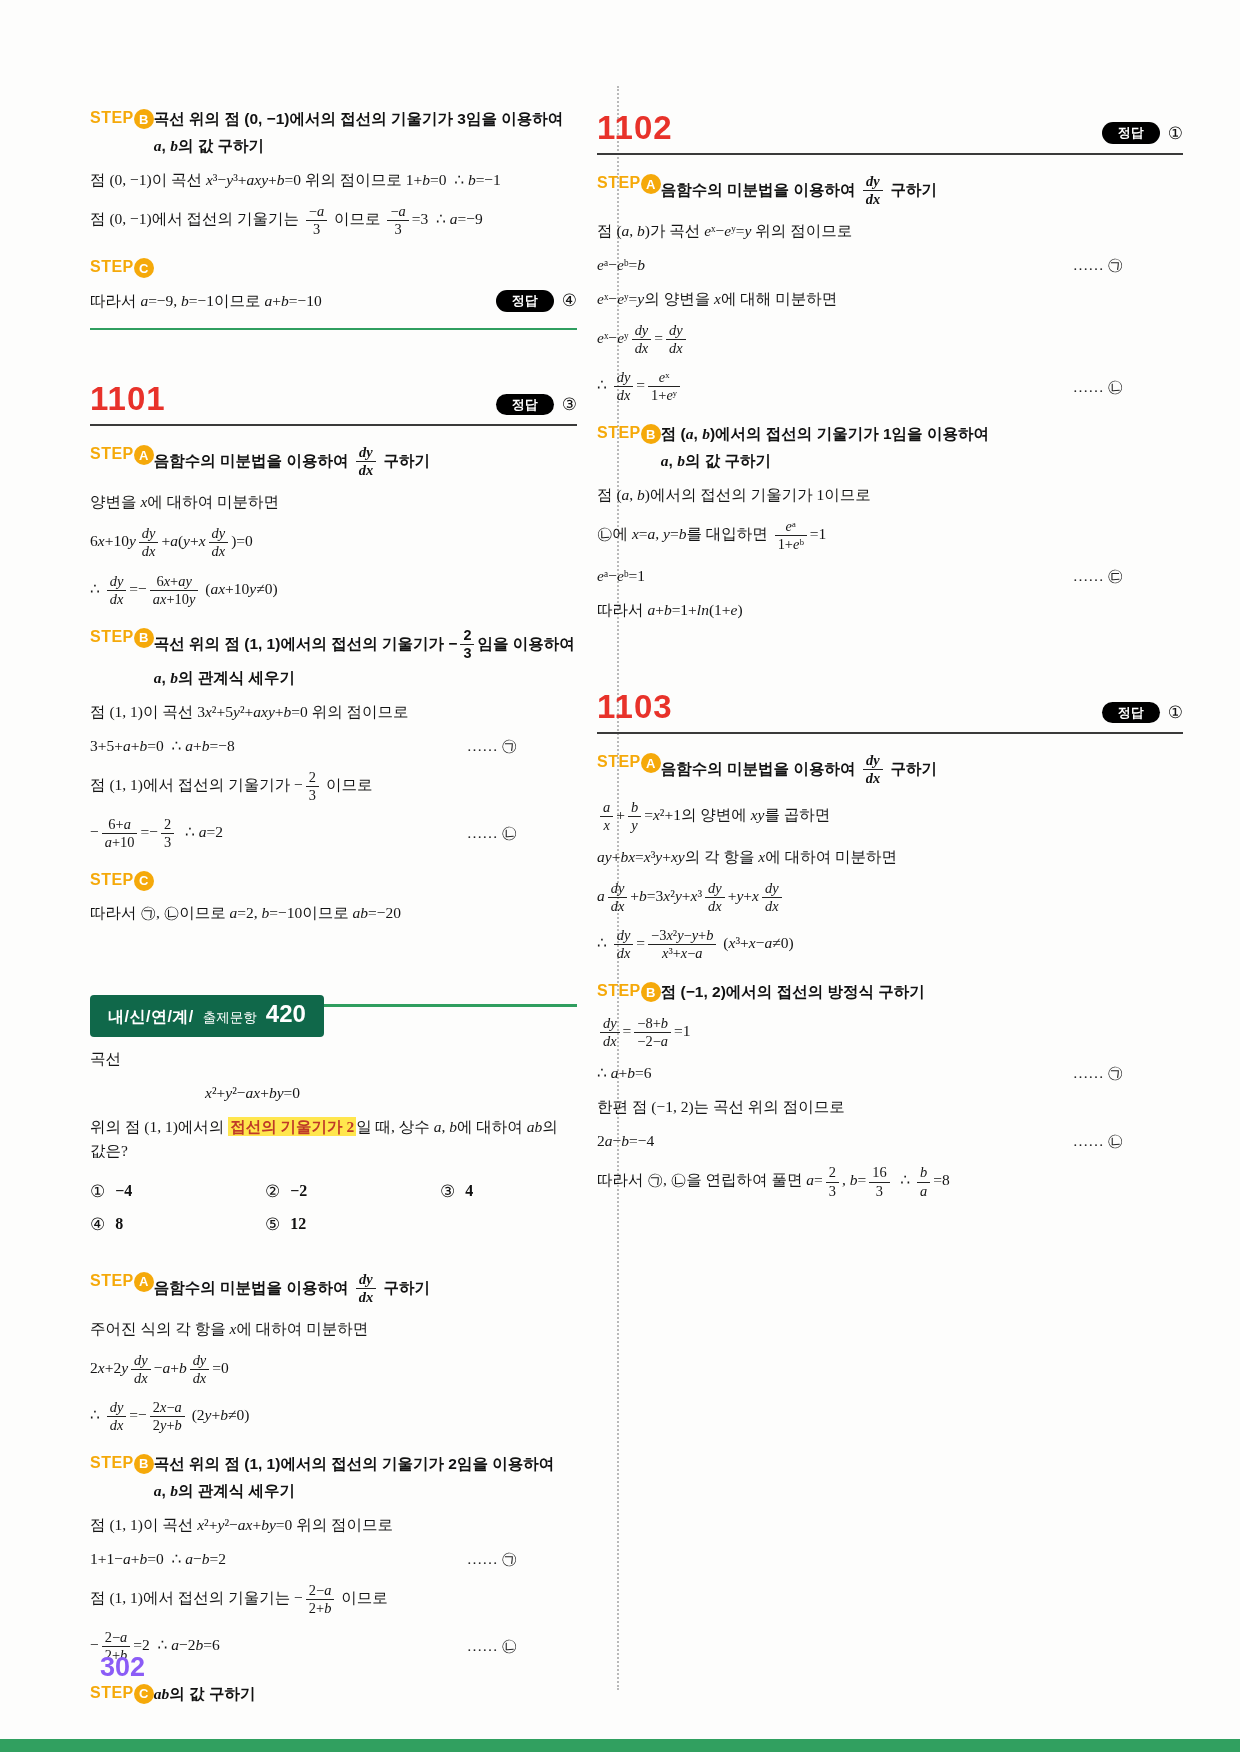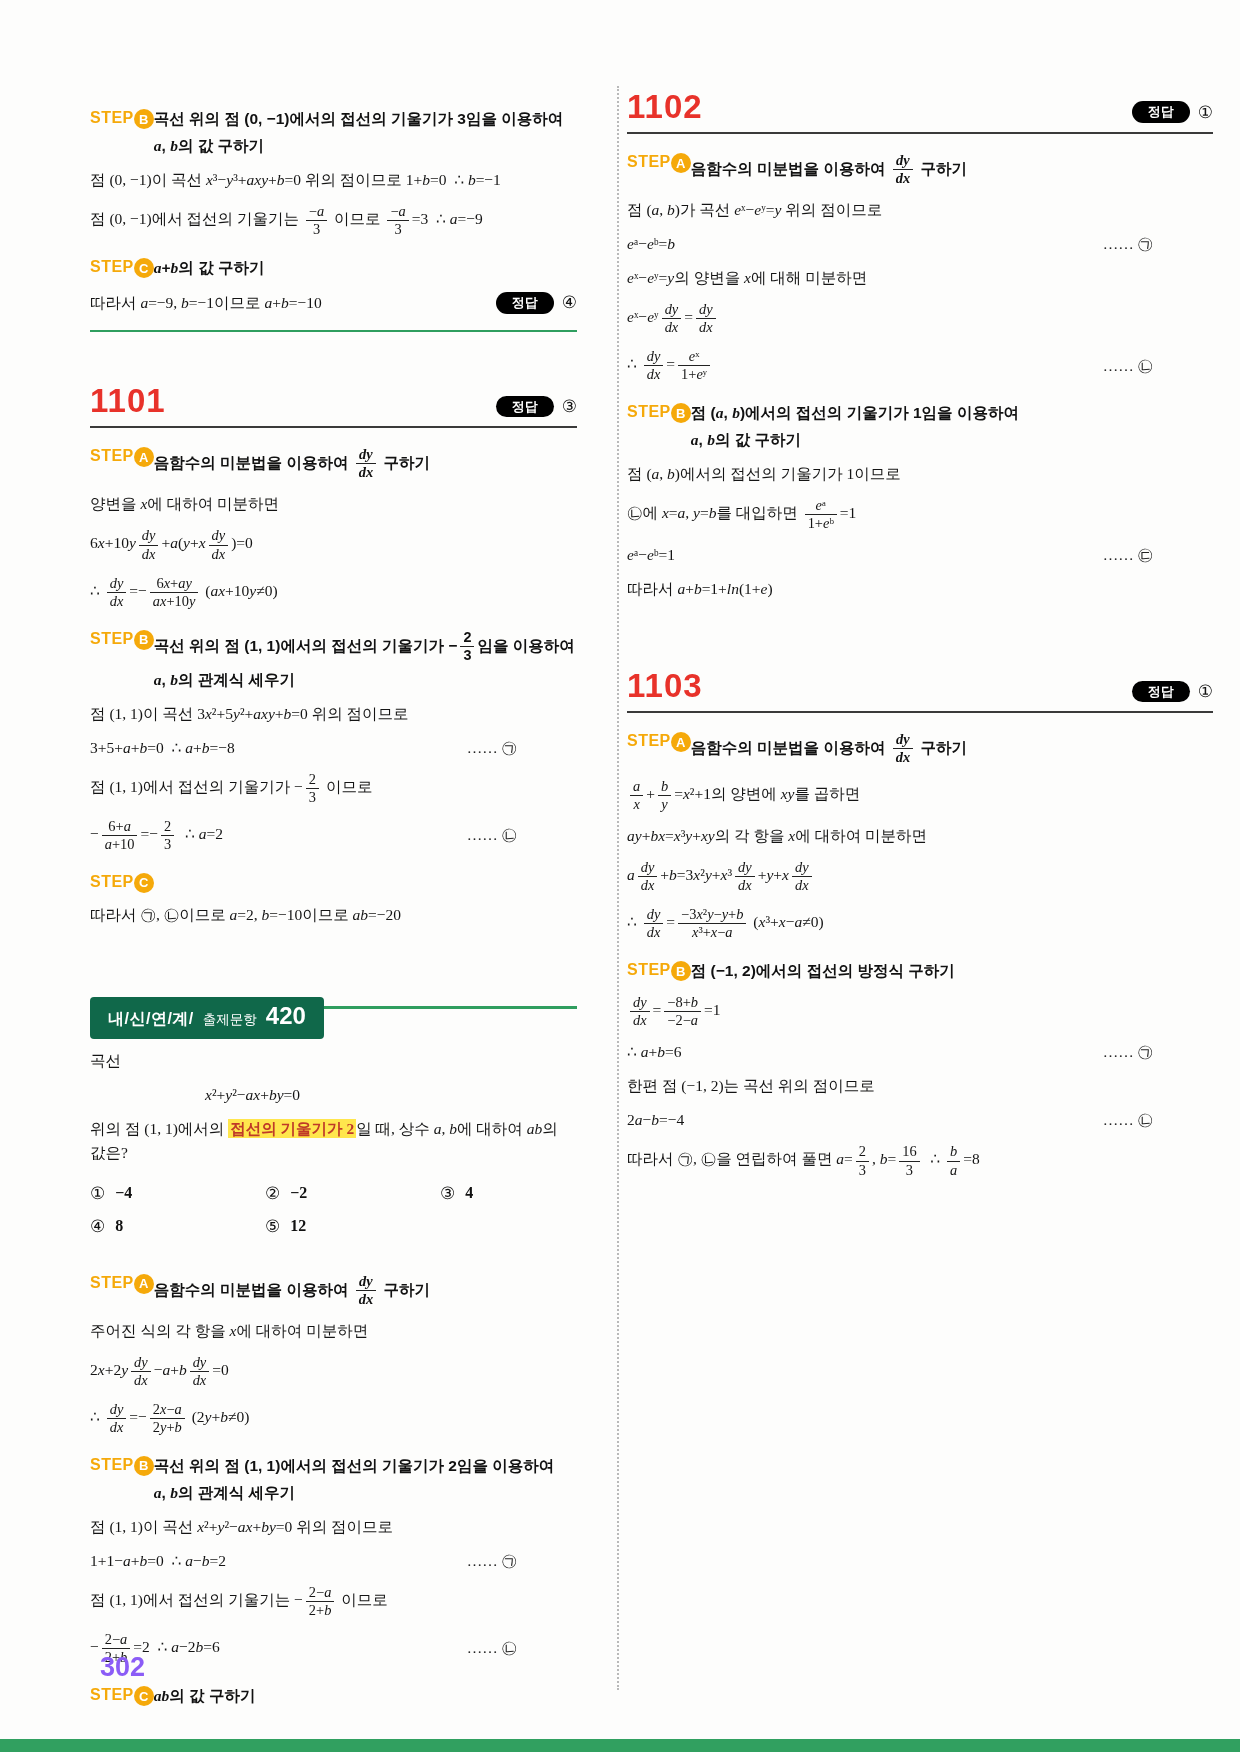--- a/index.html
+++ b/index.html
@@ -1,20 +1,20 @@
 <!DOCTYPE html>
 <html><head>
 <meta charset="utf-8">
 <style>
   html,body{margin:0;padding:0;background:#ffffff;}
   .page{position:relative;width:1240px;height:1752px;background:#fdfdfc;overflow:hidden;
         font-family:"Liberation Sans","DejaVu Sans",sans-serif;color:#111;}
   .col{position:absolute;top:90px;}
   .col-left{left:90px;width:487px;}
-  .col-right{left:627px;width:586px;}
+  .col-right{left:597px;width:586px;margin-top:21px;}
   .divider{position:absolute;left:617px;top:86px;height:1604px;border-left:2px dotted #b9b9b9;}
   
   .p{font-size:15.5px;line-height:1.55;margin:10px 0;white-space:pre-wrap;
      font-family:"Liberation Serif","DejaVu Serif",serif;color:#141414;}
   i{font-style:italic;font-family:"Liberation Serif","DejaVu Serif",serif;}
   .p.has-tail{display:flex;justify-content:space-between;align-items:center;}
   .tail{margin-right:60px;white-space:nowrap;color:#222;}
   .frac{display:inline-flex;flex-direction:column;vertical-align:middle;text-align:center;
         margin:1px 3px;font-size:0.93em;line-height:1.18;}
   .frac .num{padding:0 3px;display:block;}
@@ -71,23 +71,20 @@
         <div class="step-lines">
           <div class="step-title">곡선 위의 점 (0, −1)에서의 접선의 기울기가 3임을 이용하여</div>
           <div class="step-title"><i>a</i>, <i>b</i>의 값 구하기</div>
         </div>
       </div>
       <div class="p">점 (0, −1)이 곡선 <i>x</i>³−<i>y</i>³+<i>axy</i>+<i>b</i>=0 위의 점이므로 1+<i>b</i>=0  ∴ <i>b</i>=−1</div>
       <div class="p">점 (0, −1)에서 접선의 기울기는 <span class="frac"><span class="num">−<i>a</i></span><span class="den">3</span></span> 이므로 <span class="frac"><span class="num">−<i>a</i></span><span class="den">3</span></span>=3  ∴ <i>a</i>=−9</div>
       <div class="step">
         <span class="step-word">STEP</span>
         <span class="step-circle">C</span>
-        <div class="step-lines">
-          <div class="step-title"><i>a</i>+<i>b</i>의 값 구하기</div>
-        </div>
       </div>
       <div class="p ans-line"><span class="p-body">따라서 <i>a</i>=−9, <i>b</i>=−1이므로 <i>a</i>+<i>b</i>=−10</span><span class="badge"><span class="badge-pill">정답</span><span class="badge-circ">④</span></span></div>
       <div class="sep"></div>
       <div class="gap" style="height: 52px;"></div>
       <div class="prob">
         <div class="prob-head">
           <span class="prob-num">1101</span>
           <span class="badge">
             <span class="badge-pill">정답</span>
             <span class="badge-circ">③</span>

